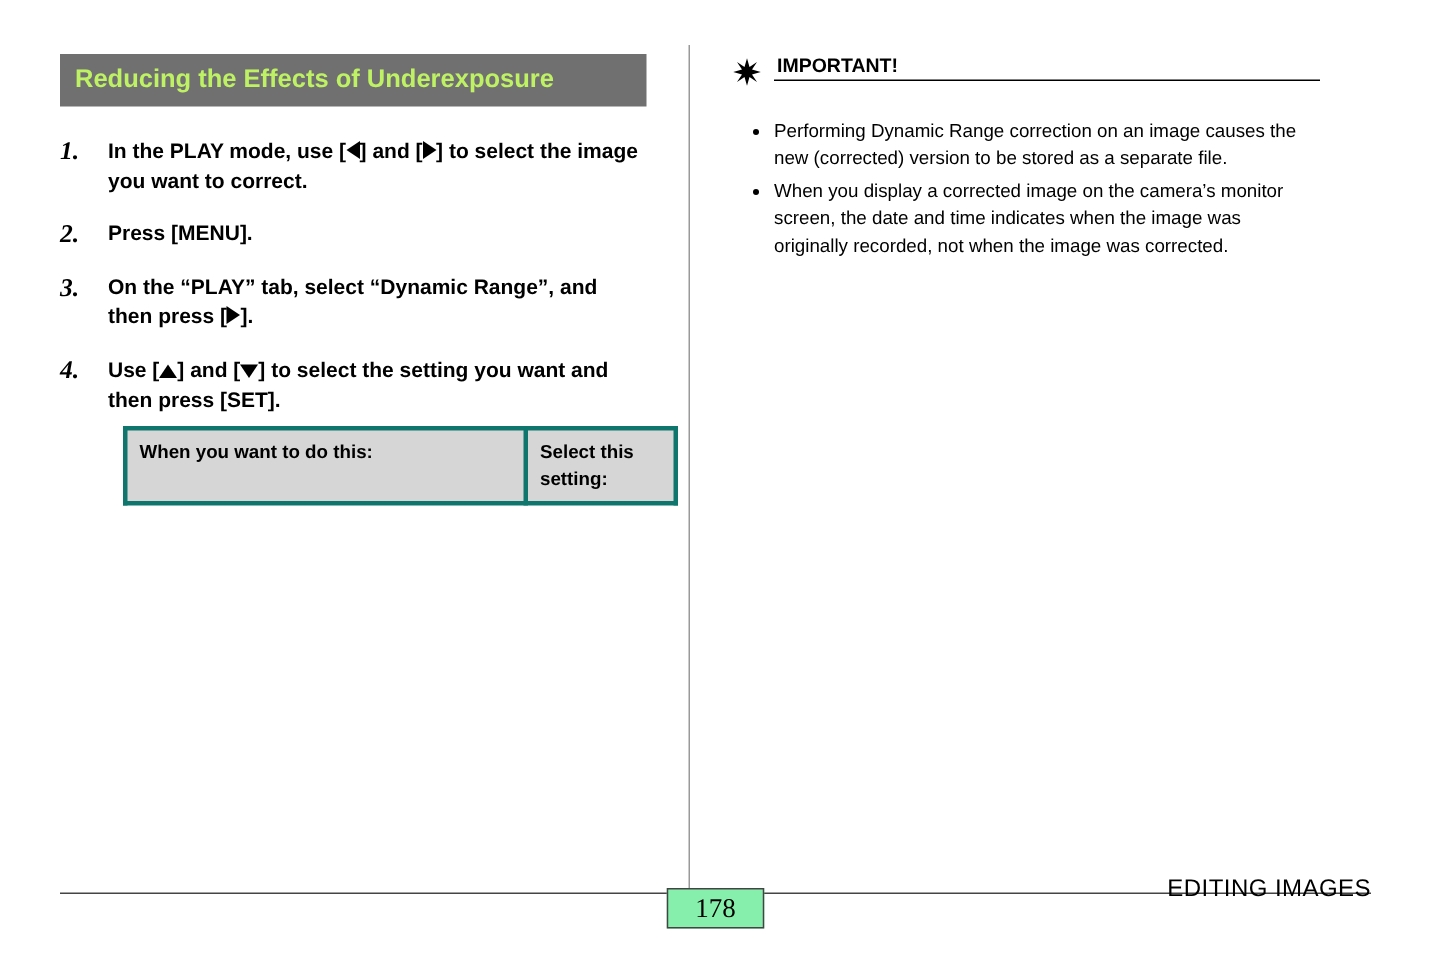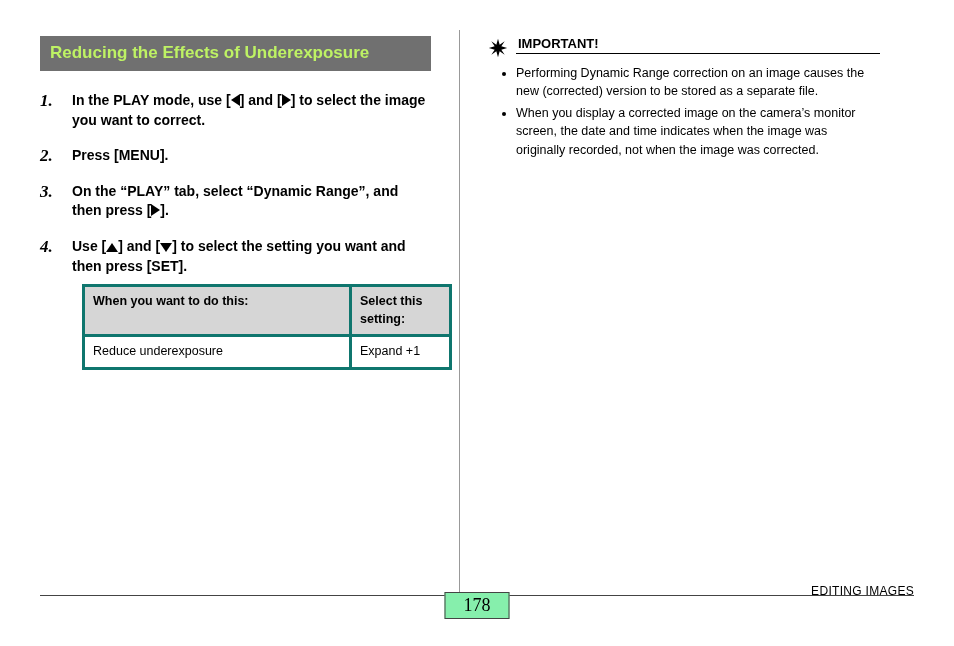--- a/index.html
+++ b/index.html
@@ -121,21 +121,21 @@
   }
   .burst {
     width: 20px; height: 20px;
     flex: 0 0 20px;
     margin-top: 2px;
   }
   ul.bullets {
     list-style: disc;
     font-size: 12.5px;
     line-height: 1.45;
-    margin-top: 6px;
+    margin-top: 20px;
     padding-left: 28px;
   }
   ul.bullets li { margin-bottom: 4px; }
   .footer {
     position: absolute;
     left: 40px; right: 40px; bottom: 16px;
   }
   .footer-rule {
     border-top: 1px solid #444;
     margin-bottom: 6px;
@@ -154,21 +154,21 @@
     padding: 2px 18px;
     font-family: Georgia, 'Times New Roman', serif;
     font-size: 18px;
     top: -10px;
     background: #86efac;
   }
   .footer-label {
     position: absolute;
     right: 0;
     top: -18px;
-    font-size: 12px;
+    font-size: 16px;
     letter-spacing: 0.3px;
     margin-left: 20px;
   }
 </style>
 </head>
 <body>
 
 <div class="page-content">
 
   <div class="col-left">
@@ -189,24 +189,20 @@
       </li>
       <li>
         <span class="num">4.</span>
         <span>Use [</span><span class="tri tri-up"></span><span>] and [</span><span class="tri tri-down"></span><span>] to select the setting you want and then press [SET].</span>
 
         <table class="settings">
           <tbody>
               <tr>
             <th>When you want to do this:</th>
             <th style="width:100px">Select this setting:</th>
-          </tr>
-          <tr>
-            <td>Reduce underexposure</td>
-            <td>Expand +1</td>
           </tr>
         </tbody>
           </table>
       </li>
     </ol>
   </div>
 
   <div class="col-right">
     <div class="important-row">
       <svg class="burst" viewBox="0 0 24 24">

